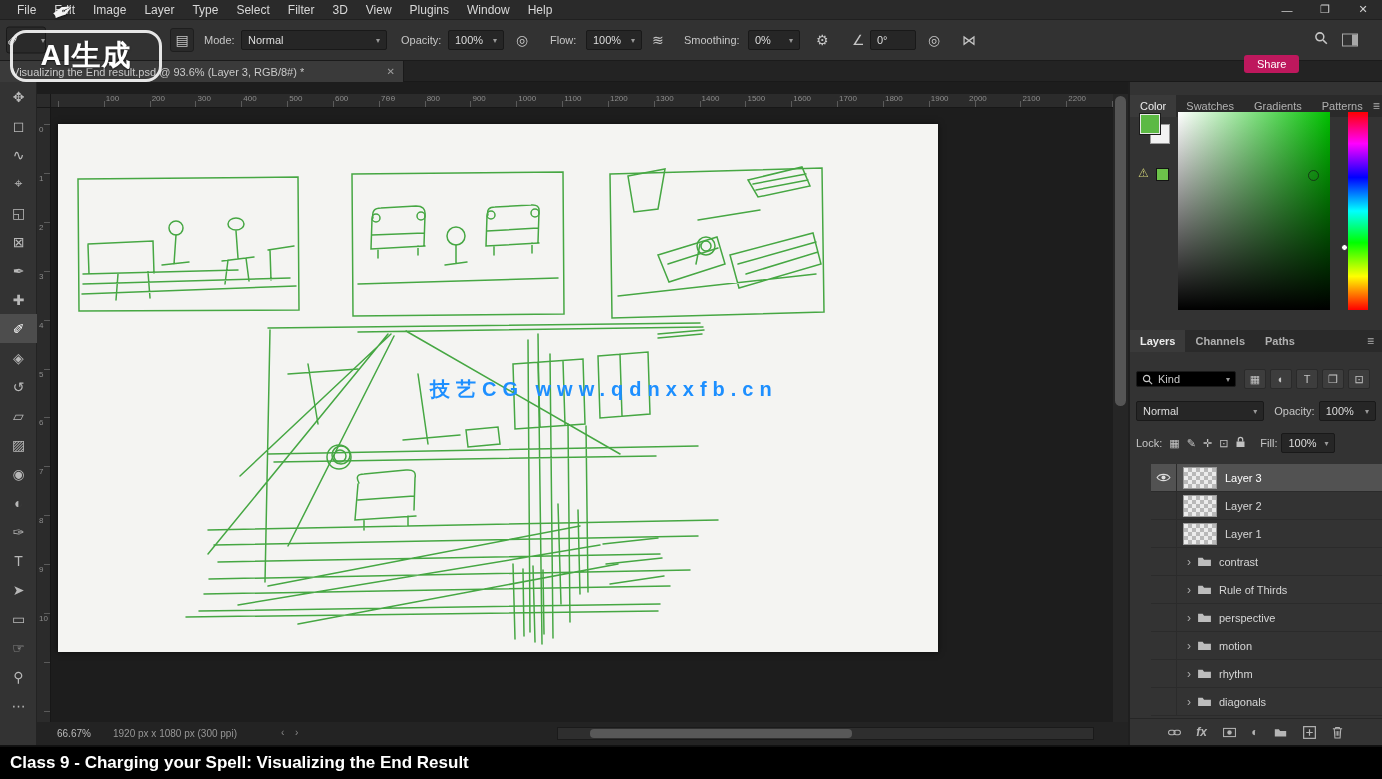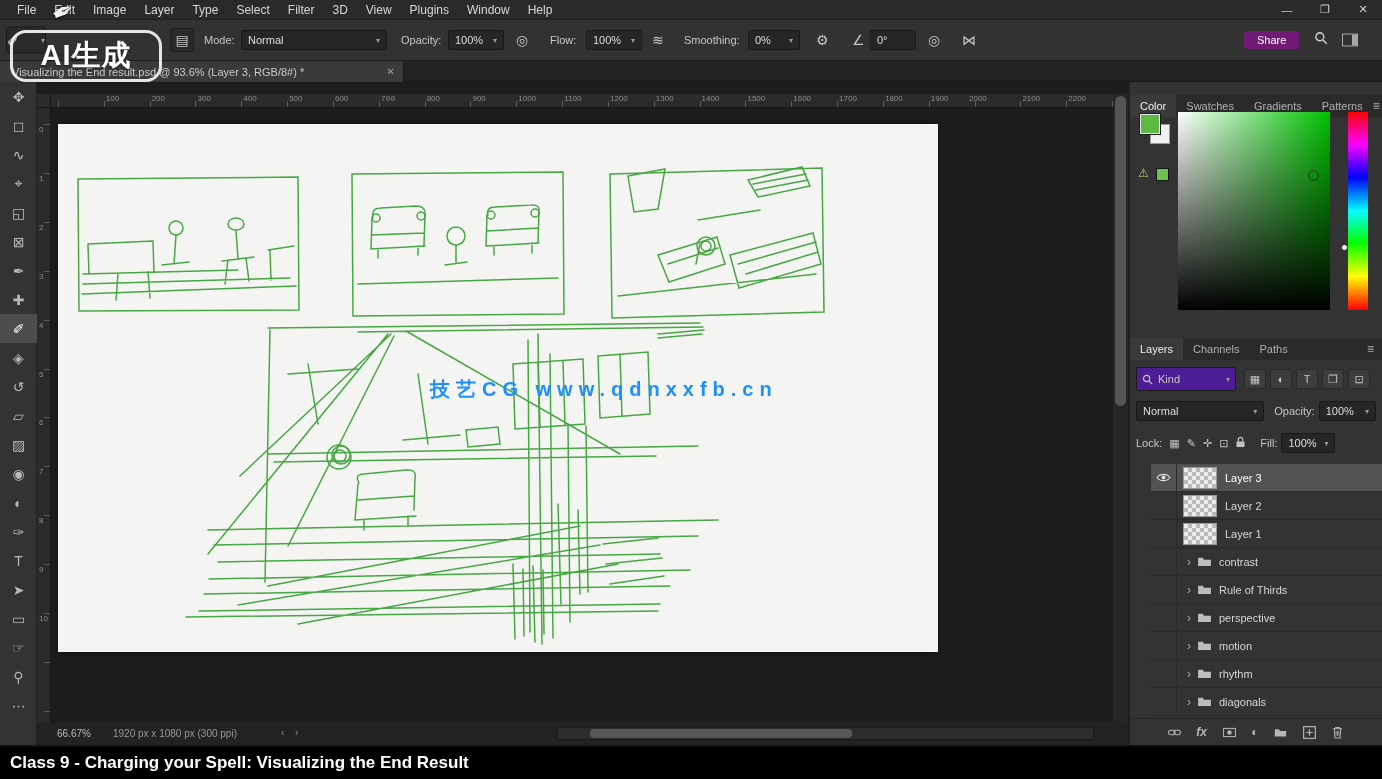--- a/index.html
+++ b/index.html
@@ -27,22 +27,22 @@
   #ob-preset { left:6px; width:40px; height:27px; background:#2a2a2a; border:1px solid #191919;
     border-radius:3px; display:flex; align-items:center; justify-content:center; color:#e0e0e0; font-size:14px;}
   #ob-toggle { left:170px; width:24px; height:24px; background:#2a2a2a; border:1px solid #1e1e1e;
     border-radius:3px; display:flex; align-items:center; justify-content:center; }
   #ob-mode-label { left:204px; } #ob-mode-dd { left:241px; width:146px; }
   #ob-op-label { left:401px; } #ob-op-dd { left:448px; width:56px; }
   #ob-press1 { left:516px; } #ob-flow-label { left:550px; } #ob-flow-dd { left:586px; width:56px; }
   #ob-air { left:652px; } #ob-smooth-label { left:684px; } #ob-smooth-dd { left:748px; width:52px; }
   #ob-gear { left:816px; } #ob-angle-icon { left:852px; } #ob-angle-box { left:870px; width:46px; }
   #ob-press2 { left:928px; } #ob-sym { left:962px; }
-  #ob-share { left:1244px; background:#701a75; color:#fff; border-radius:3px; padding:3px 13px;
-    font-size:11px; }
+  #ob-share { left:1244px; background:#be185d; color:#fff; border-radius:3px; padding:3px 13px;
+    font-size:11px;margin-top:24px; }
   #ob-search { left:1314px; } #ob-ws { left:1342px; }
   .ws-icon { width:16px; height:13px; border:1px solid #a8a8a8; display:inline-flex;
     justify-content:flex-end; } .ws-icon i { width:5px; background:#a8a8a8; display:block; }
 
   
   #tabbar { position:absolute; left:0; top:61px; width:1382px; height:21px; background:#232323; z-index:4;
     border-bottom:1px solid #191919; }
   #doc-tab { position:absolute; left:0; top:0; width:404px; height:21px; background:#3a3a3a;
     display:flex; align-items:center; padding:0 8px 0 12px; font-size:11px; color:#c9c9c9;
     border-right:1px solid #1a1a1a; }
@@ -89,21 +89,21 @@
     border-radius:4px; }
 
   
   #rightdock { position:absolute; left:1128px; top:82px; width:254px; height:663px; background:#333333;
     border-left:2px solid #1f1f1f; }
   .ptabs { position:absolute; left:0; width:100%; height:22px; background:#2a2a2a; display:flex;
     align-items:center; font-size:11px; }
   .ptab { padding:0 10px; height:100%; display:flex; align-items:center; color:#b0b0b0; }
   .ptab.active { background:#3a3a3a; color:#ececec; }
   .pmenu { margin-left:auto; padding-right:8px; color:#b0b0b0; font-size:12px; }
-  #color-tabs { top:0;margin-top:13px; } #layers-tabs { top:256px; }
+  #color-tabs { top:0;margin-top:13px; } #layers-tabs { top:248px;font-weight:bold; }
 
   
   #fg-swatch { position:absolute; left:10px; top:32px; width:20px; height:20px; border:1px solid #e8e8e8;
     outline:1px solid #1a1a1a; z-index:2; }
   #bg-swatch { position:absolute; left:20px; top:42px; width:20px; height:20px; background:#f2f2f2;
     border:1px solid #9a9a9a; z-index:1; }
   #gamut-warn { position:absolute; left:8px; top:84px; font-size:12px; color:#cfcf76; }
   #gamut-swatch { position:absolute; left:26px; top:86px; width:13px; height:13px; border:1px solid #141414; }
   #sb-square { position:absolute; left:48px; top:30px; width:152px; height:198px;
     background:linear-gradient(to top, #000, rgba(0,0,0,0)), linear-gradient(to right, #fff, #00c000); }
@@ -111,21 +111,21 @@
     border-radius:50%; }
   #hue-strip { position:absolute; left:218px; top:30px; width:20px; height:198px;
     background:linear-gradient(to bottom,#f00 0%,#f0f 16%,#00f 33%,#0ff 50%,#0f0 66%,#ff0 83%,#f00 100%); }
   #hue-cursor { position:absolute; left:211px; top:162px; width:7px; height:7px; background:#fff;
     border:1px solid #222; border-radius:50%; }
 
   
   .prow { position:absolute; left:0; width:100%; display:flex; align-items:center; font-size:11px;
     color:#c9c9c9; }
   #filter-row { top:286px; height:22px; padding:0 6px; }
-  #kind-box { width:100px; height:24px; background:#4c1d95; border:1px solid #1a1a1a; display:flex;
+  #kind-box { width:100px; height:16px; background:#000000; border:1px solid #1a1a1a; display:flex;
     align-items:center; padding:0 5px; border-radius:2px; }
   #kind-box .lbl { margin-left:5px; }
   #filter-icons { display:flex; margin-left:8px; gap:4px; }
   .ficon { width:22px; height:20px; background:#3d3d3d; border:1px solid #2a2a2a; display:flex;
     align-items:center; justify-content:center; font-size:11px; color:#c2c2c2; border-radius:2px; }
   #blend-row { top:318px; height:22px; padding:0 6px; }
   #blend-dd { width:130px; }
   #blend-row .ob-label { margin-left:10px; }
   #opacity-dd { width:58px; margin-left:4px; }
   #lock-row { top:350px; height:22px; padding:0 6px; }

